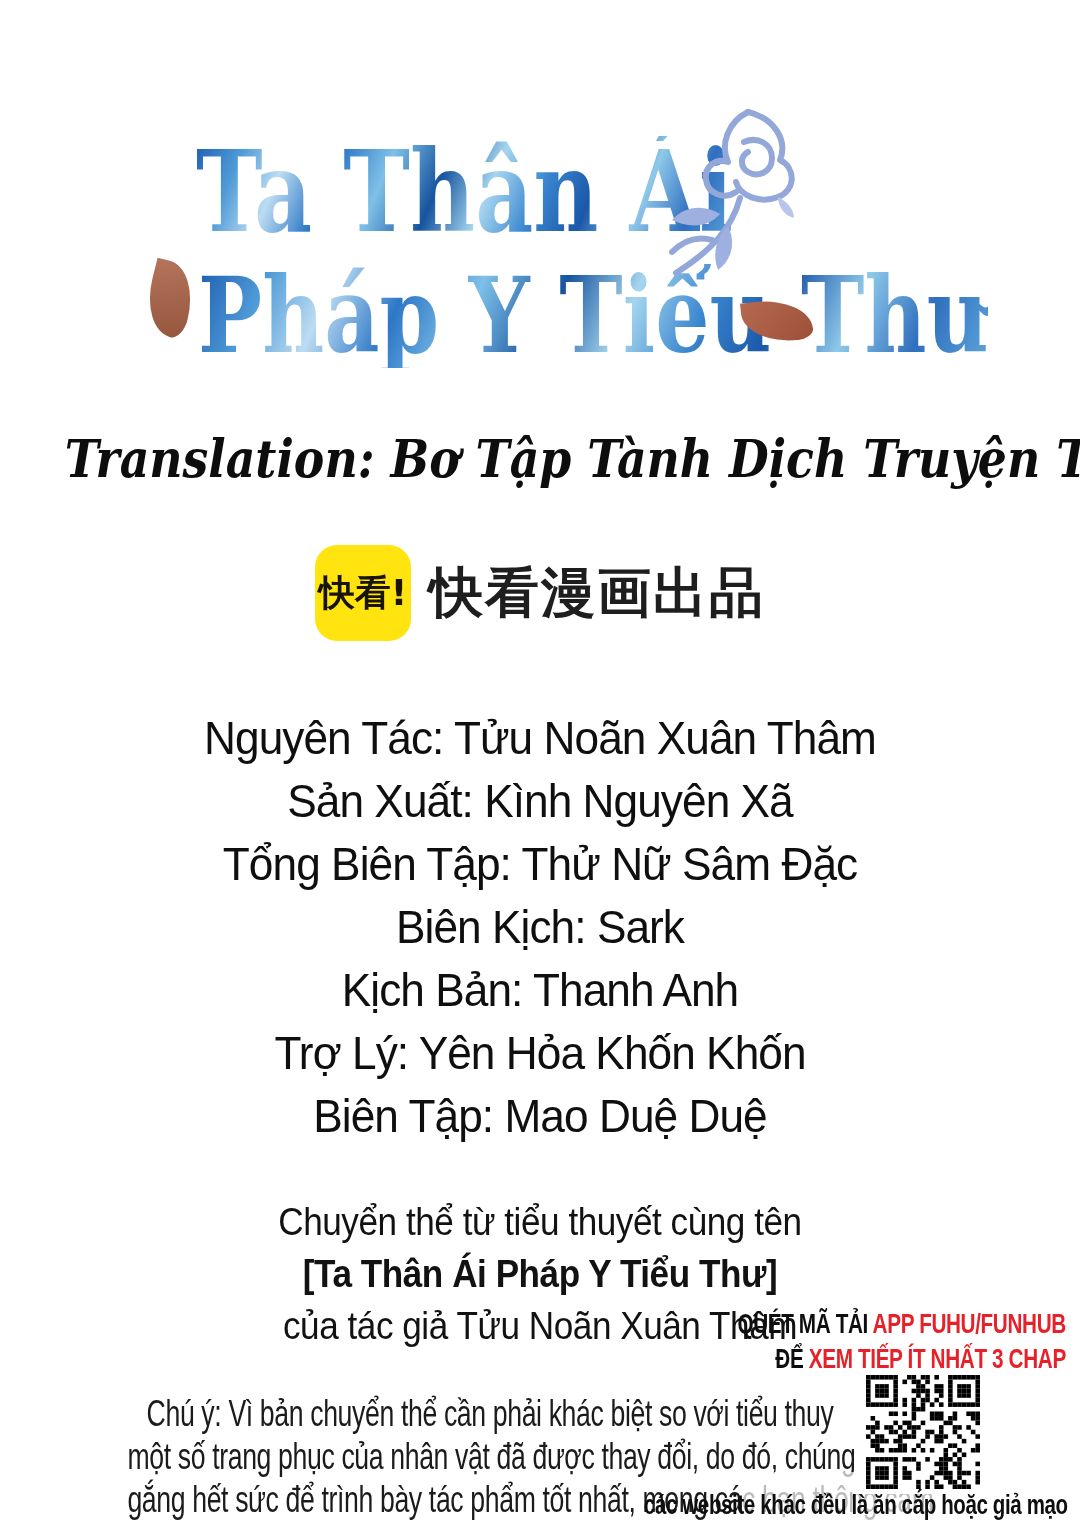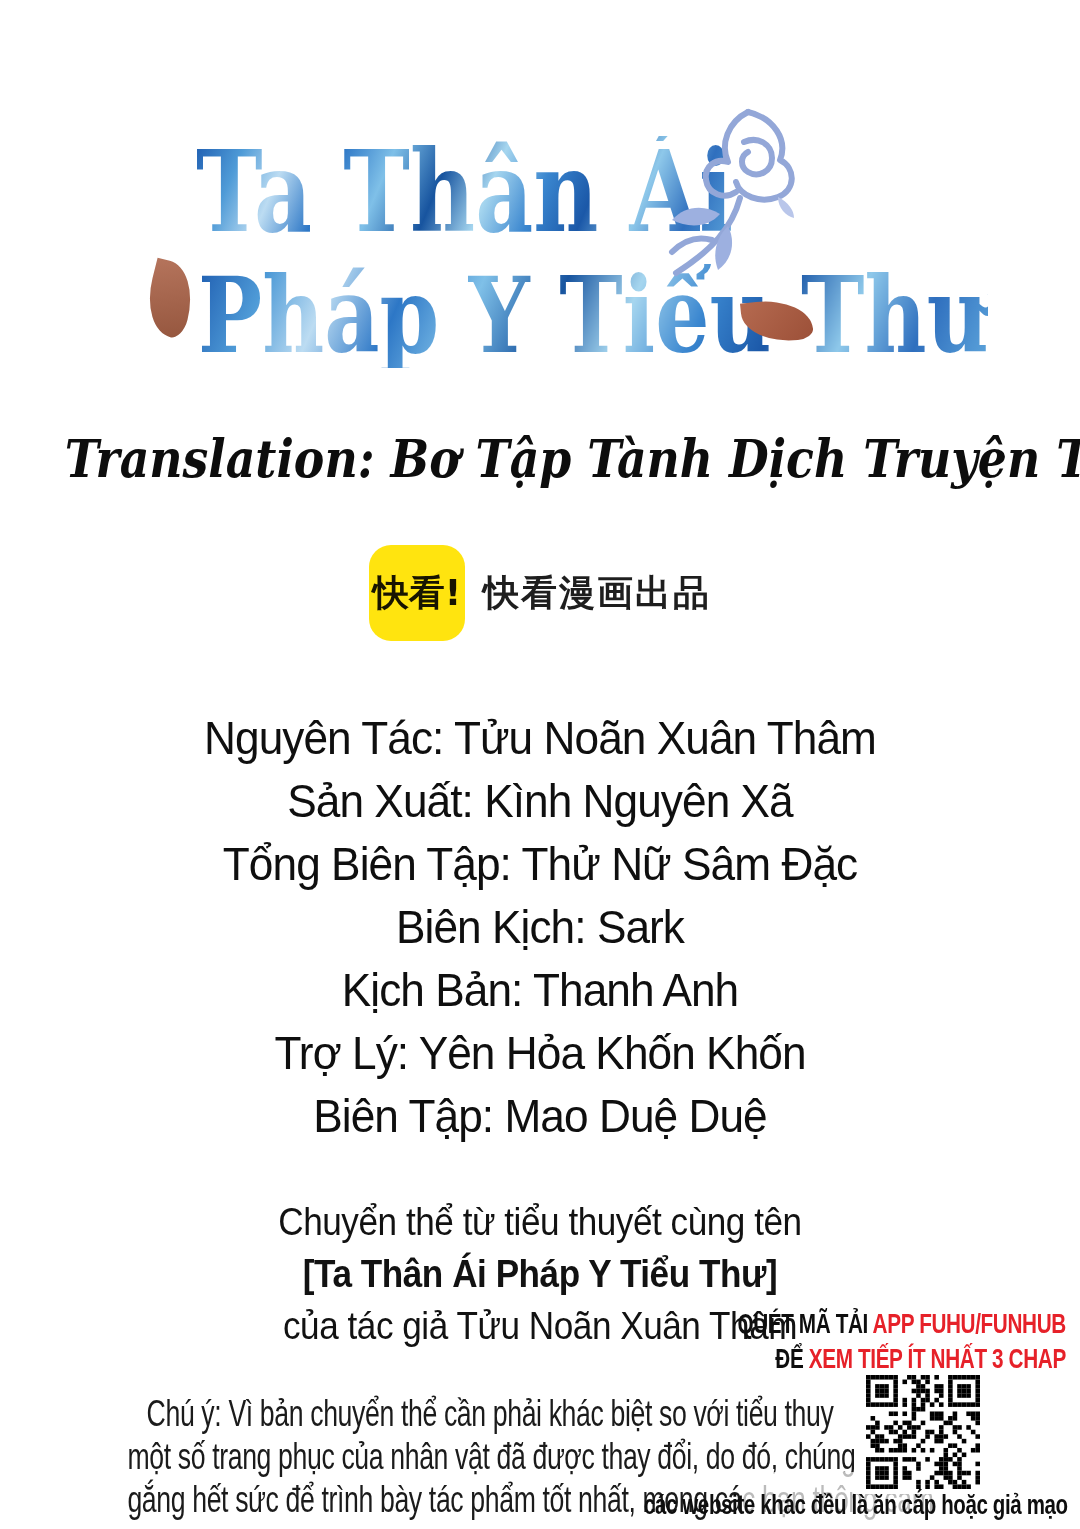--- a/index.html
+++ b/index.html
@@ -53,21 +53,21 @@
     display:flex; justify-content:center; align-items:center; gap:18px;
   }
   .pub-icon {
     width:96px; height:96px; background:#ffe40f; border-radius:22px;
     display:flex; align-items:center; justify-content:center;
     font-family:"DejaVu Sans", sans-serif; font-weight:900;
     font-size:36px; color:#181400; flex:0 0 auto;
   }
   .pub-label {
     font-family:"DejaVu Sans", sans-serif; font-weight:700;
-    font-size:36px; color:#1e1e1e; letter-spacing:2px; white-space:nowrap;
+    font-size:54px; color:#1e1e1e; letter-spacing:2px; white-space:nowrap;
   }
 
   
   .credits {
     position:absolute; left:0; top:706px; width:1080px;
     text-align:center; font-size:47px; line-height:63px;
     color:#0f0f0f; letter-spacing:-1px; font-weight:400;
     transform:scaleX(0.94); transform-origin:center top;
   }
 

